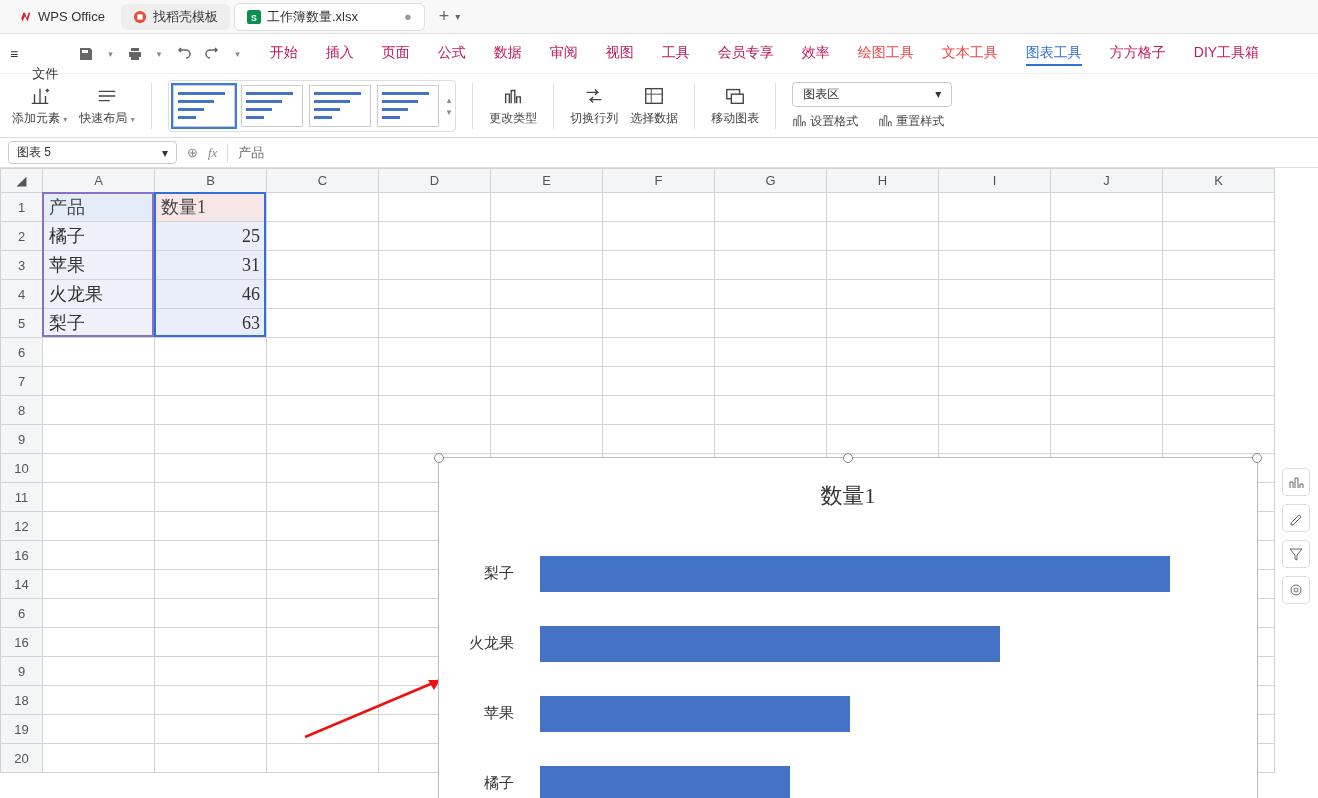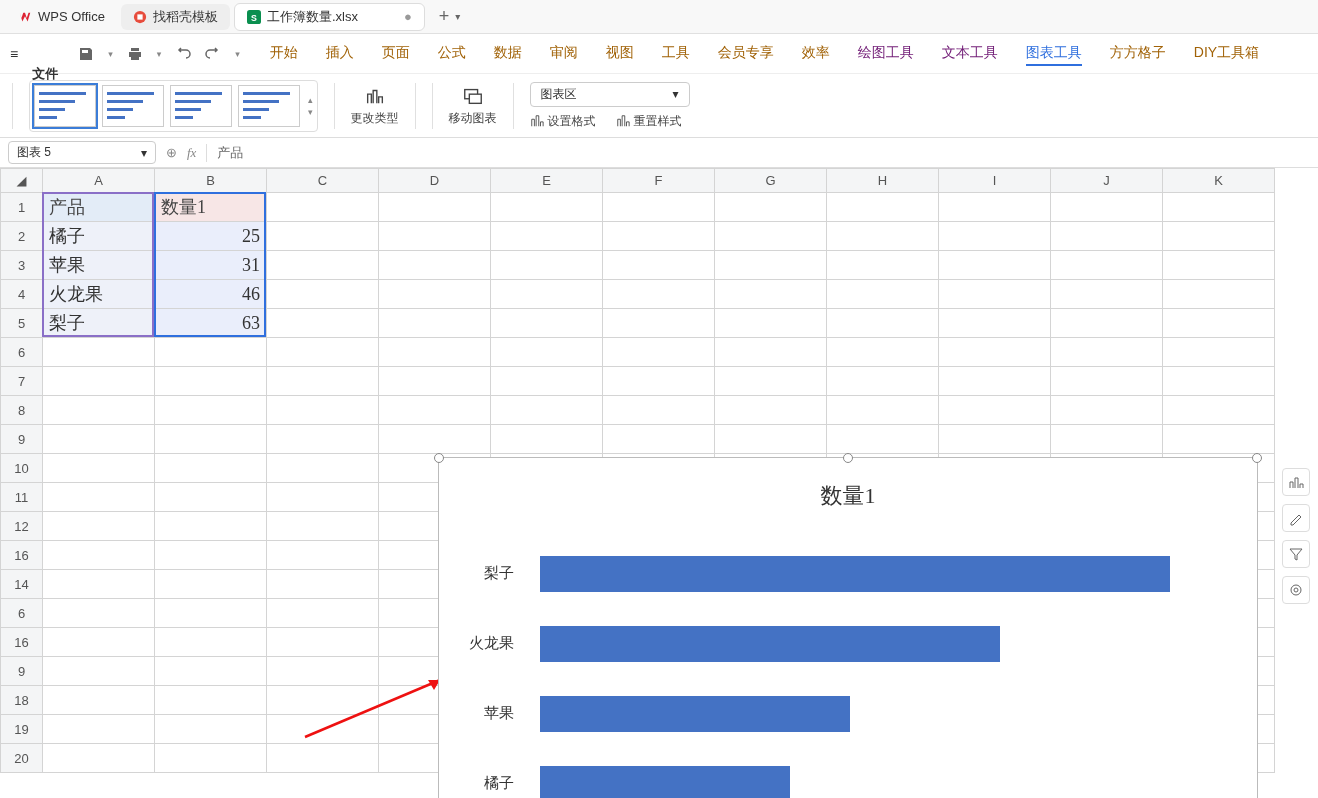--- a/index.html
+++ b/index.html
@@ -13,48 +13,48 @@
 .app-tab.tab-doc { background: #fff; border: 1px solid #ddd; }
 .app-tab .ico { width: 14px; height: 14px; }
 .tab-dot { color: #999; margin-left: 40px; }
 .tab-add { margin-left: 10px; font-size: 18px; color: #666; }
 .tab-chev { margin-left: 6px; font-size: 10px; color: #666; }
 
 
 .menubar { display: flex; align-items: center; height: 40px; padding: 0 10px; gap: 4px; border-bottom: 1px solid #eee; }
 .menu-left { display: flex; align-items: center; gap: 14px; }
 .menu-burger { font-size: 14px; }
-.menu-file { font-weight: 700; margin-top: 40px; }
+.menu-file { font-weight: 400; margin-top: 40px; }
 .qat { display: flex; align-items: center; gap: 14px; color: #555; margin-left: 6px; }
 .qat-ico { width: 16px; height: 16px; color: #666; }
 .qat-chev { font-size: 9px; color: #888; }
 .menutabs { display: flex; gap: 28px; margin-left: 26px; }
-.menutab { font-size: 14px; color: #a16207; padding: 2px 0; }
-.menutab.green { color: #701a75; }
+.menutab { font-size: 14px; color: #be185d; padding: 2px 0; }
+.menutab.green { color: #ef4444; }
 .menutab.active { color: #2f6fde; border-bottom: 2px solid #2f6fde; }
 
 
 .ribbon { display: flex; align-items: center; height: 64px; padding: 6px 12px; border-bottom: 1px solid #ddd; gap: 16px; }
 .rib-group { display: flex; align-items: center; gap: 12px; }
 .rib-btn { display: flex; flex-direction: column; align-items: center; gap: 3px; font-size: 12px; color: #444; }
 .rib-ico { width: 22px; height: 22px; }
 .rib-btn .chev { font-size: 8px; color: #888; }
 .rib-sep { width: 1px; height: 46px; background: #e0e0e0; }
 .style-gallery { display: flex; gap: 6px; border: 1px solid #ddd; padding: 4px; border-radius: 4px; }
 .style-thumb { width: 62px; height: 42px; border: 1px solid #ccc; padding: 4px; display: flex; flex-direction: column; justify-content: space-around; }
 .style-thumb.sel { outline: 2px solid #3b7dd8; }
 .style-thumb .bar { height: 3px; background: #4472c4; }
 .scroll-handle { display: flex; flex-direction: column; justify-content: center; gap: 2px; margin-left: 2px; color: #888; font-size: 9px; }
 .chart-area-select { border: 1px solid #ccc; border-radius: 4px; padding: 3px 10px; width: 160px; display: flex; justify-content: space-between; align-items: center; font-size: 12px; }
 .small-btn { display: flex; align-items: center; gap: 4px; font-size: 12px; color: #444; }
 .small-ico { width: 14px; height: 14px; }
 
 
 .fxbar { display: flex; align-items: center; height: 30px; border-bottom: 1px solid #ddd; padding: 2px 8px; gap: 10px; }
-.namebox { border: 1px solid #ccc; border-radius: 4px; padding: 2px 8px; width: 148px; display: flex; justify-content: space-between; align-items: center; font-size: 12px; }
+.namebox { border: 1px solid #ccc; border-radius: 4px; padding: 2px 8px; width: 169px; display: flex; justify-content: space-between; align-items: center; font-size: 12px; }
 .fx-icons { display: flex; align-items: center; gap: 10px; color: #888; }
 .fx-fx { font-style: italic; font-family: serif; }
 .fx-sep { width: 1px; height: 18px; background: #ddd; }
 .fx-content { color: #666; font-size: 13px; }
 
 
 .gridwrap { position: relative; width: 100%; height: 660px; overflow: hidden; }
 table.sheet { border-collapse: collapse; table-layout: fixed; }
 table.sheet th, table.sheet td { border: 1px solid #d4d4d4; font-weight: normal; }
 table.sheet thead th { height: 24px; background: #f4f5f6; color: #555; font-size: 13px; width: 112px; }
@@ -152,20 +152,34 @@
     <span class="menutab">效率</span>
     <span class="menutab green">绘图工具</span>
     <span class="menutab green">文本工具</span>
     <span class="menutab active">图表工具</span>
     <span class="menutab">方方格子</span>
     <span class="menutab">DIY工具箱</span>
   </div>
 </div>
 
 <div class="ribbon">
+  <div class="rib-group">
+    <div class="rib-btn">
+      <svg class="rib-ico" viewBox="0 0 24 24">
+          <path fill="none" stroke="#444" stroke-width="1.5" d="M3 20h18M6 20V10M12 20V4m6 16v-8M18 6h4M20 4v4"></path>
+        </svg>
+      <span><span>添加元素</span> <span class="chev">▾</span></span>
+    </div>
+    <div class="rib-btn">
+      <svg class="rib-ico" viewBox="0 0 24 24">
+          <path fill="none" stroke="#444" stroke-width="1.5" d="M3 7h18M3 12h18M3 17h12"></path>
+        </svg>
+      <span><span>快速布局</span> <span class="chev">▾</span></span>
+    </div>
+  </div>
   <div class="rib-sep"></div>
   <div class="style-gallery">
     <div class="style-thumb sel">
         <div class="bar" style="width:90%"></div>
         <div class="bar" style="width:70%"></div>
         <div class="bar" style="width:50%"></div>
         <div class="bar" style="width:35%"></div>
       </div>
     <div class="style-thumb">
         <div class="bar" style="width:90%"></div>
@@ -193,20 +207,35 @@
   <div class="rib-sep"></div>
   <div class="rib-group">
     <div class="rib-btn">
       <svg class="rib-ico" viewBox="0 0 24 24">
           <path fill="none" stroke="#444" stroke-width="1.5" d="M4 20V10h4v10M10 20V6h4v14M16 20v-7h4v7"></path>
         </svg>
       <span>更改类型</span>
     </div>
   </div>
   <div class="rib-sep"></div>
+  <div class="rib-group">
+    <div class="rib-btn">
+      <svg class="rib-ico" viewBox="0 0 24 24">
+          <path fill="none" stroke="#444" stroke-width="1.5" d="M4 8h12l-3-3m3 3-3 3M20 16H8l3 3m-3-3 3-3"></path>
+        </svg>
+      <span>切换行列</span>
+    </div>
+    <div class="rib-btn">
+      <svg class="rib-ico" viewBox="0 0 24 24">
+          <rect x="3" y="4" width="18" height="16" fill="none" stroke="#444" stroke-width="1.5"></rect>
+          <path stroke="#444" d="M3 10h18M9 4v16"></path>
+        </svg>
+      <span>选择数据</span>
+    </div>
+  </div>
   <div class="rib-sep"></div>
   <div class="rib-btn">
     <svg class="rib-ico" viewBox="0 0 24 24">
         <rect x="3" y="5" width="14" height="10" fill="none" stroke="#444" stroke-width="1.5"></rect>
         <rect x="8" y="10" width="13" height="10" fill="#fff" stroke="#444" stroke-width="1.5"></rect>
       </svg>
     <span>移动图表</span>
   </div>
   <div class="rib-sep"></div>
   <div style="display:flex;flex-direction:column;gap:6px">

